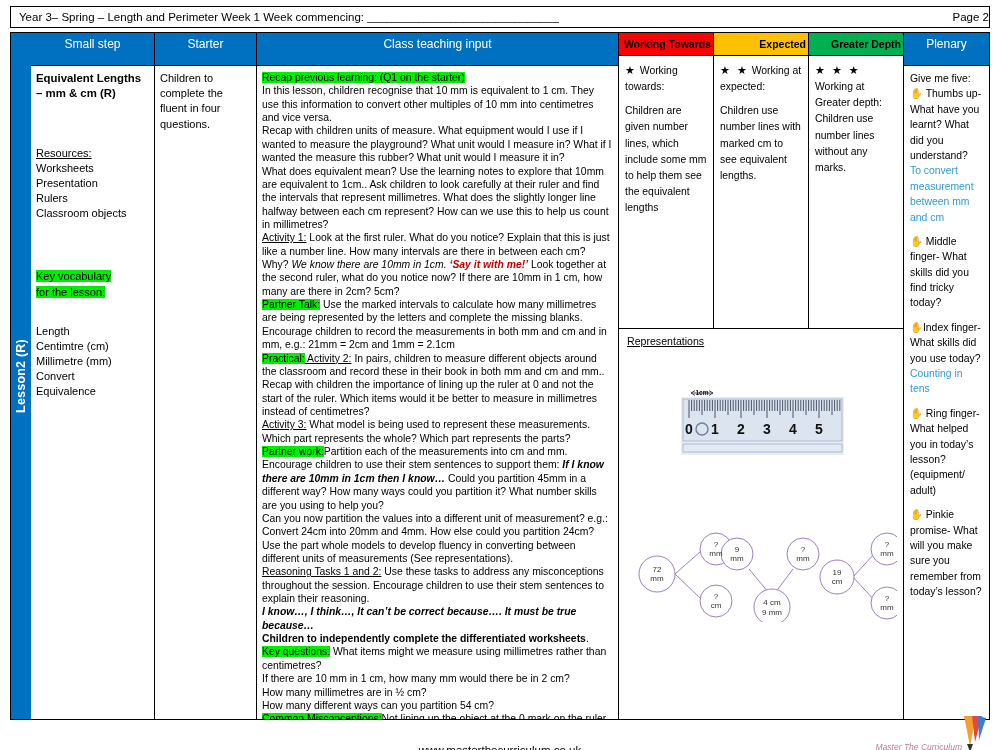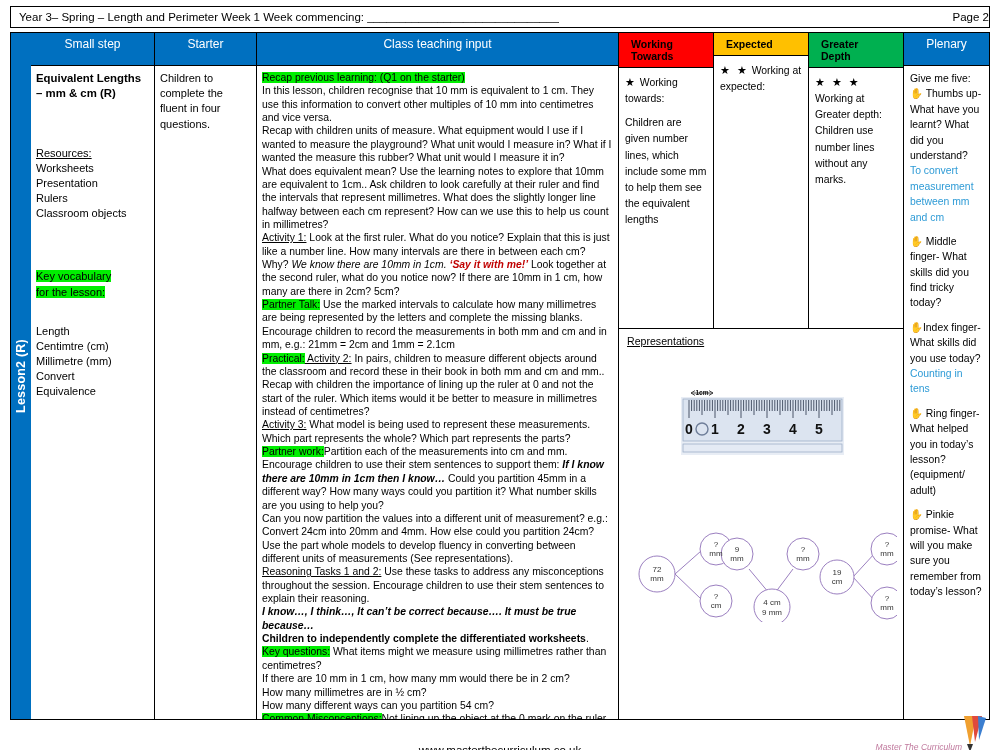--- a/index.html
+++ b/index.html
@@ -135,22 +135,22 @@
     flex: 1 1 0;
     border-right: 1px solid #000;
     display: flex;
     flex-direction: column;
     box-sizing: border-box;
   }
   .indep-col:last-child { border-right: none; }
   .indep-head {
     font-size: 10.5px;
     font-weight: bold;
-    text-align: left;
-    padding: 5px 12px;
+    text-align: right;
+    padding: 5px 2px;
     border-bottom: 1px solid #000;
     color: #000;
   }
   .indep-body {
     padding: 6px 6px;
     font-size: 10.4px;
     line-height: 1.55;
   }
   .stars { letter-spacing: 2px; font-size: 11px; }
   .reps {
@@ -296,20 +296,21 @@
               <div><span class="stars">★</span><span> Working towards:</span></div>
               <div style="height:8px"></div>
               <div>Children are given number lines, which include some mm to help them see the equivalent lengths</div>
             </div>
           </div>
           <div class="indep-col">
             <div class="indep-head" id="band1head" style="background: rgb(255, 192, 0);">Expected</div>
             <div class="indep-body">
               <div><span class="stars">★ ★</span><span> Working at expected:</span></div>
               <div style="height:8px"></div>
+              <div>Children  use number lines with marked cm to see equivalent lengths.</div>
             </div>
           </div>
           <div class="indep-col">
             <div class="indep-head" id="band2head" style="background: rgb(0, 176, 80);">Greater Depth</div>
             <div class="indep-body">
               <div><span class="stars">★ ★ ★</span></div>
               <div>Working at Greater depth: Children use number lines without any marks.</div>
             </div>
           </div>
         </div>

